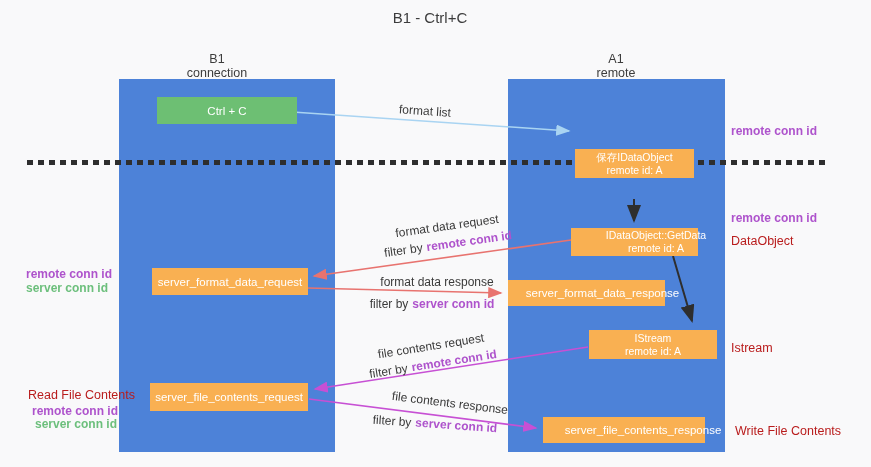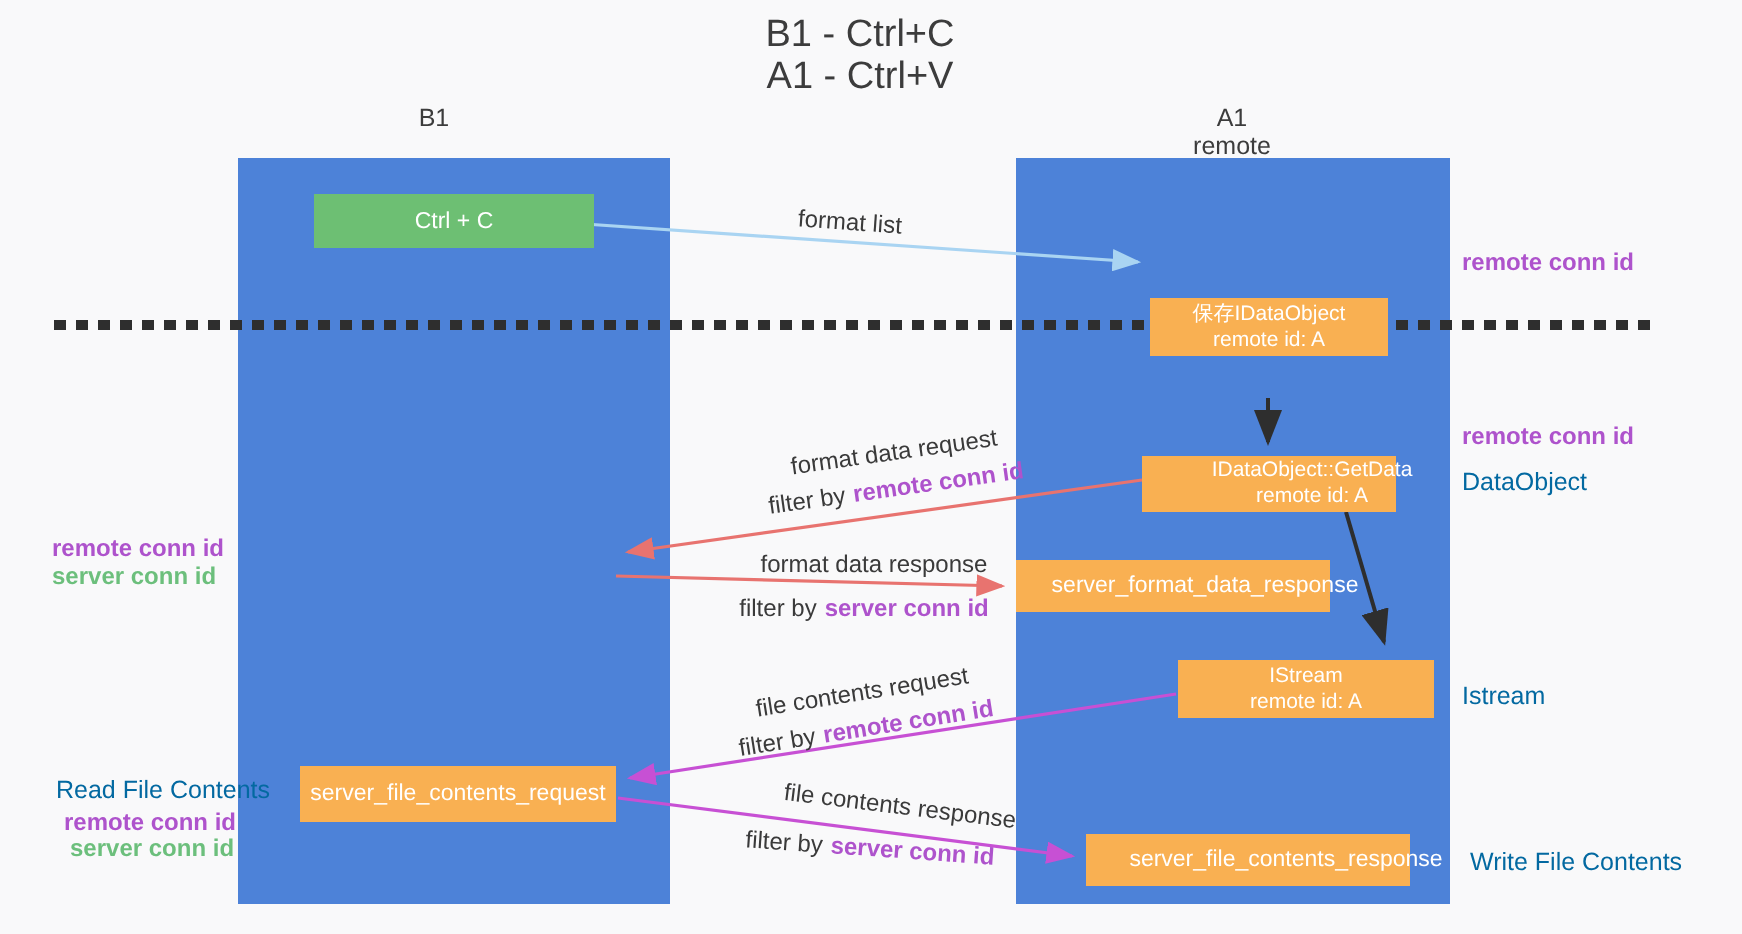--- a/index.html
+++ b/index.html
@@ -1,20 +1,20 @@
 <!DOCTYPE html>
 <html><head>
 <meta charset="utf-8">
 <style>
   * { margin:0; padding:0; box-sizing:border-box; }
   body { font-family:"Liberation Sans", sans-serif; background:#f9f9fa; }
   .canvas { position:relative; width:871px; height:467px; background:#f9f9fa; overflow:hidden; }
 
   .title { position:absolute; left:0; top:7px; width:860px; text-align:center;
-           font-size:19px; line-height:21px; color:#3c3c3c; }
+           font-size:15px; line-height:21px; color:#3c3c3c; }
   .lane-header { position:absolute; top:52px; width:160px; text-align:center;
            font-size:12.5px; line-height:14px; color:#3c3c3c; }
 
   .lane { position:absolute; top:79px; height:373px; background:#4d82d8; }
 
   .dashed-line { position:absolute; left:27px; top:160px; width:803px; height:5px;
            background:repeating-linear-gradient(90deg,#2e2e2e 0 6px, transparent 6px 11px); z-index:3; }
 
   svg.arrows { position:absolute; left:0; top:0; z-index:2; }
 
@@ -25,35 +25,35 @@
   .node .l1, .node .l2 { font-size:10.5px; line-height:13px; }
   .node.single { font-size:11.5px; }
 
   .flow-label { position:absolute; white-space:nowrap; font-size:12px; color:#3a3a3a;
                 transform:translate(-50%,-50%); z-index:5; }
   .flow-label .cid { font-weight:bold; margin-left:4px; }
   .purple { color:#ae53cc; }
   .greentx { color:#6cbf7c; }
 
   .side-label { position:absolute; white-space:nowrap; font-size:12px; z-index:5; }
-  .side-label.plain { color:#0369a1; font-size:12.5px; }
+  .side-label.plain { color:#b91c1c; font-size:12.5px; }
   .side-label.bold { font-weight:bold; }
 </style>
 </head>
 <body>
 
 <div class="canvas">
 
   <div class="title">
     <div>B1 - Ctrl+C</div>
-    <div>A1 - Ctrl+V</div>
   </div>
 
   <div class="lane-header" style="left:137px;text-align:center;">
     <div>B1</div>
+    <div>connection</div>
   </div>
   <div class="lane-header" style="left:536px;">
     <div>A1</div>
     <div>remote</div>
   </div>
 
   <div class="lane" style="left:119px; width:216px;"></div>
   <div class="lane" style="left:508px; width:217px;"></div>
 
   <div class="dashed-line"></div>
@@ -88,20 +88,21 @@
     <div class="l1">保存IDataObject</div>
     <div class="l2">remote id: A</div>
   </div>
 
 
   <div class="node orange" style="left:571px; top:228px; width:127px; height:28px;padding-left:43px;">
     <div class="l1">IDataObject::GetData</div>
     <div class="l2">remote id: A</div>
   </div>
 
+  <div class="node orange single" style="left:152px; top:268px; width:156px; height:27px;">server_format_data_request</div>
 
   <div class="node orange single" style="left:508px; top:280px; width:157px; height:26px;padding-left:32px;">server_format_data_response</div>
 
   <div class="node orange" style="left:589px; top:330px; width:128px; height:29px;">
     <div class="l1">IStream</div>
     <div class="l2">remote id: A</div>
   </div>
 
   <div class="node orange single" style="left:150px; top:383px; width:158px; height:28px;">server_file_contents_request</div>
 

